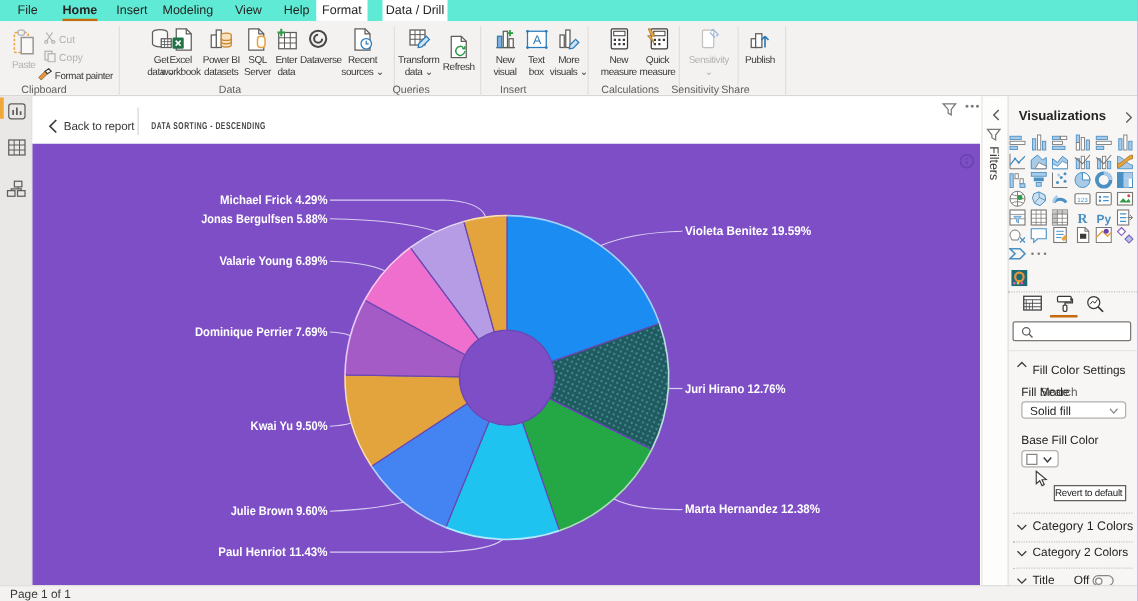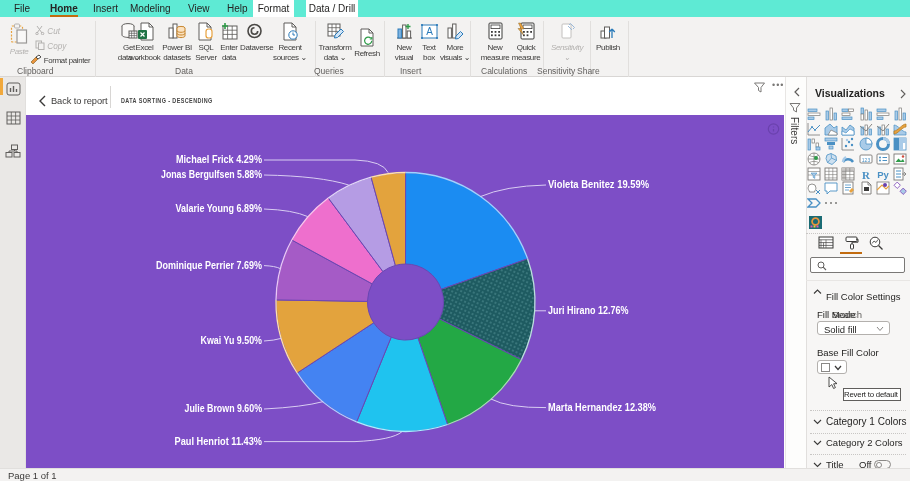--- a/index.html
+++ b/index.html
@@ -8,21 +8,21 @@
   .abs { position:absolute; }
   
   #menubar { left:0; top:0; width:910px; height:17px; background:#5eead4; font-size:10px; color:#252423; }
   #menubar .mi { position:absolute; top:2px; height:15px; line-height:13px; display:inline-block; }
   
   #ribbon { left:0; top:17px; width:910px; height:60px; background:#f3f2f1; border-bottom:1px solid #d8d6d4; }
   .gsep { position:absolute; top:4px; height:62px; width:1px; background:#e1dfdd; }
   .glabel { position:absolute; top:49px; font-size:8.5px; color:#605e5c; width:60px; }
   .rbtn { position:absolute; text-align:center; font-size:8px; letter-spacing:-0.35px; color:#3b3a39; line-height:1.25; white-space:nowrap; }
   .rbtn svg { display:block; margin:0 auto 2px; }
-  .gray { color:#b4b2b0;font-style:italic; }
+  .gray { color:#b4b2b0; }
   
   #sidebar { left:0; top:77px; width:26px; height:391px; background:#eae8e6; border-right:1px solid #e1dfdd; }
   
   #band { left:26px; top:77px; width:759px; height:38px; background:#fff; }
   #canvas { left:26px; top:115px; width:758px; height:353px; background:#7d4ec6; }
   #filtersbar { left:785px; top:77px; width:21px; height:391px; background:#fdfdfc; border-left:1px solid #e8e6e4; }
   #vizpanel { left:806px; top:77px; width:104px; height:391px; background:#f7f6f5; border-left:1px solid #e1dfdd; }
   #statusbar { left:0; top:468px; width:910px; height:13px; background:#f3f2f1; border-top:1px solid #e1dfdd; font-size:9.5px; color:#3b3a39; }
   .dotline { position:absolute; left:4px; width:96px; border-top:1px dotted #c8c6c4; }
 </style>
@@ -541,21 +541,21 @@
         <path d="M6.2 6.2 L9 9" stroke="#605e5c" stroke-width="1.1"></path>
       </svg>
     <span class="abs" style="left:21px; top:2.5px; font-size:9.5px; color:#605e5c;margin-top:48px;">Search</span>
   </div>
   <div class="abs" style="left:0; top:203px; width:104px; border-top:1px solid #e8e6e4;"></div>
   <svg class="abs" style="left:7px; top:211px;" width="9" height="8" viewBox="0 0 9 8">
       <path d="M1 5.5 L4.5 2 L8 5.5" fill="none" stroke="#3b3a39" stroke-width="1.1"></path>
     </svg>
   <span class="abs" style="left:20px; top:209px;"><span style="font-size:9.5px; color:#252423;">Fill Color Settings</span></span>
   <span class="abs" style="left:11px; top:232px; font-size:9.5px; color:#252423;">Fill Mode</span>
-  <div class="abs" style="left:11px; top:244px; width:73px; height:14px; background:#fff; border:1px solid #b3b0ad; border-radius:3px;">
+  <div class="abs" style="left:11px; top:244px; width:84px; height:14px; background:#fff; border:1px solid #b3b0ad; border-radius:3px;">
     <span style="position:absolute; left:6px; top:1.5px; font-size:9.5px; color:#252423;">Solid fill</span>
     <svg style="position:absolute; right:5px; top:4px;" width="8" height="6" viewBox="0 0 8 6">
         <path d="M1 1 L4 4.5 L7 1" fill="none" stroke="#8a8886"></path>
       </svg>
   </div>
   <span class="abs" style="left:11px; top:270px; font-size:9.5px; color:#252423;">Base Fill Color</span>
   <div class="abs" style="left:11px; top:283px; width:30px; height:14px; background:#fff; border:1px solid #b3b0ad; border-radius:3px;">
     <div style="position:absolute; left:3px; top:2px; width:9px; height:9px; background:#fff; border:1px solid #8a8886;"></div>
     <svg style="position:absolute; right:4px; top:4px;" width="8" height="6" viewBox="0 0 8 6">
         <path d="M1 1 L4 4.5 L7 1" fill="none" stroke="#3b3a39" stroke-width="1.2"></path>

